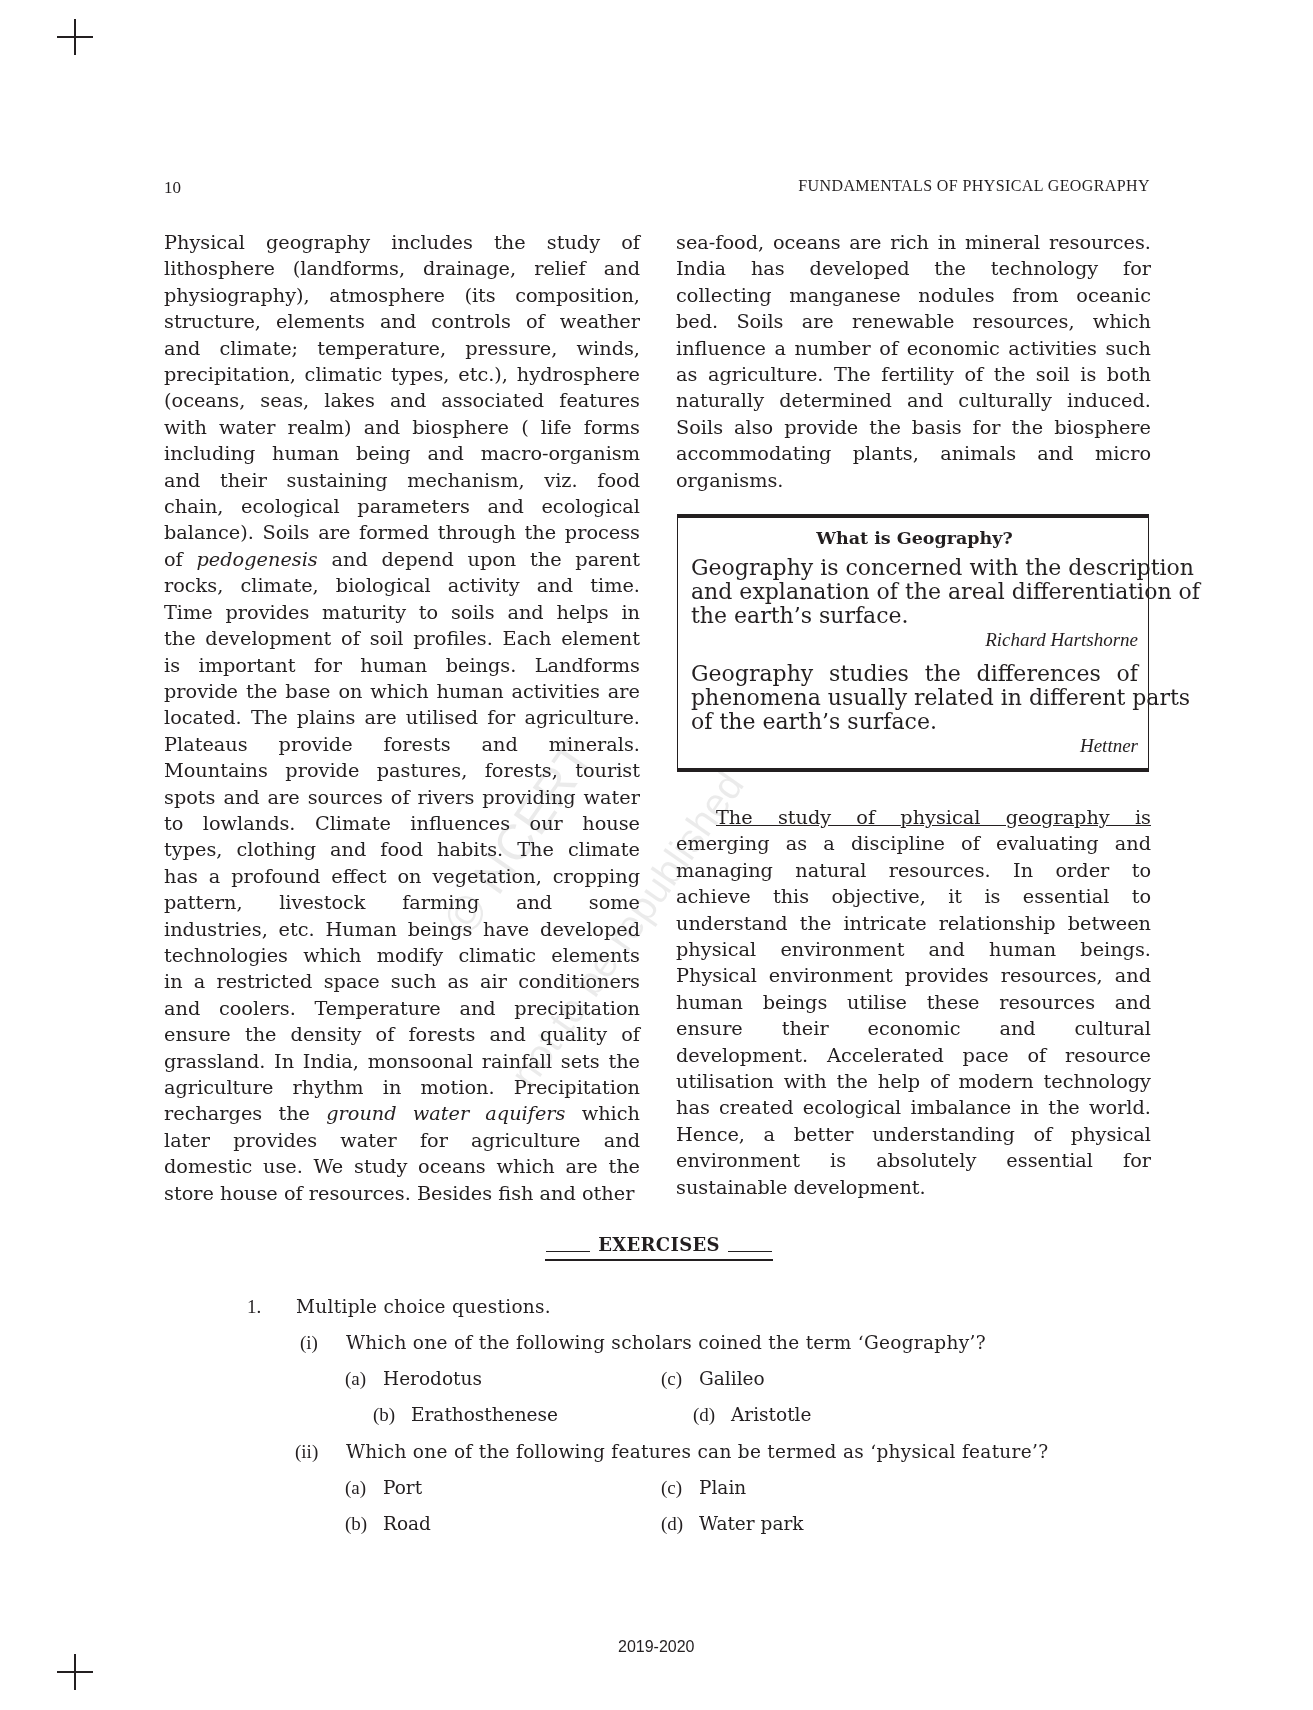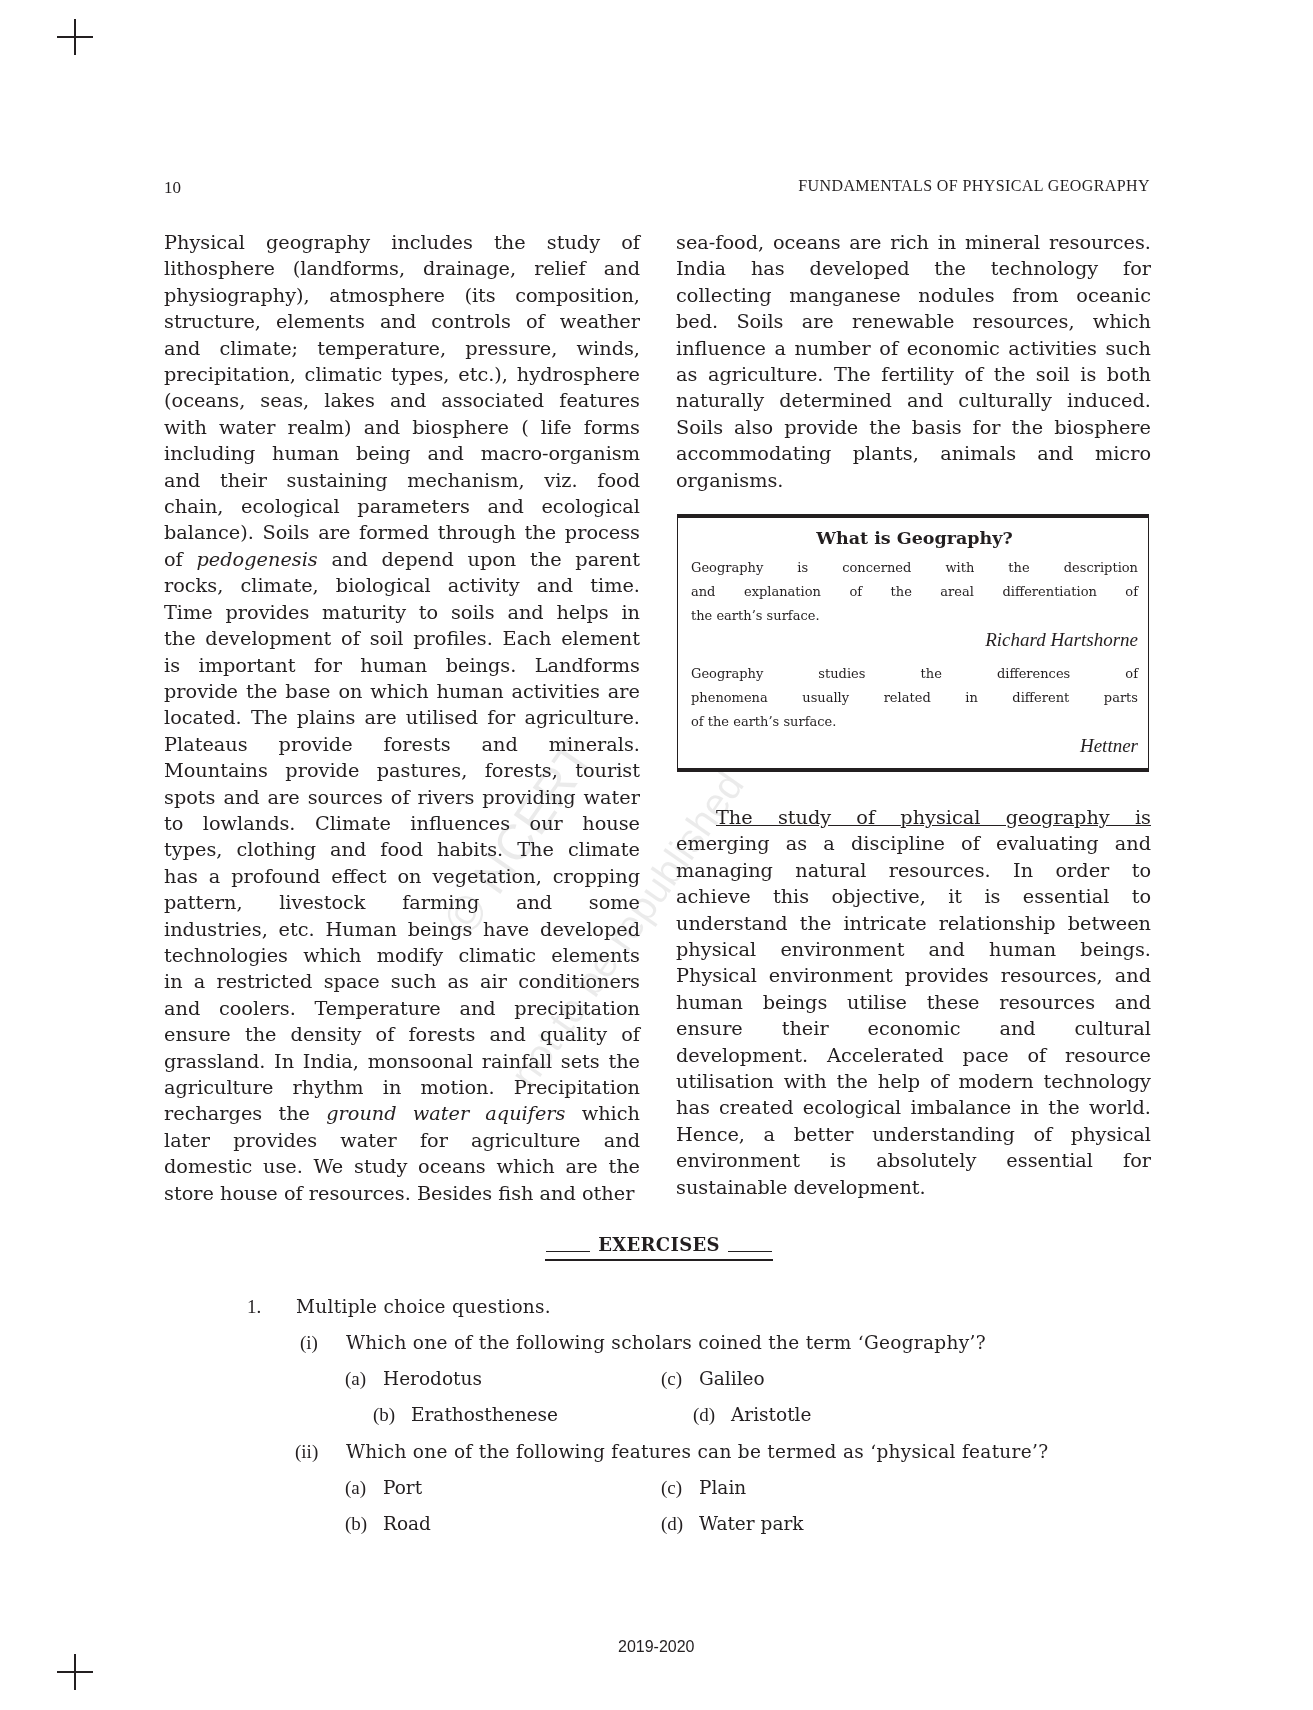--- a/index.html
+++ b/index.html
@@ -16,21 +16,21 @@
   .col-right-bottom { left: 676px; top: 805px; width: 475px; }
   .line { display: block; text-align: justify; text-align-last: justify; white-space: nowrap; }
   .line.last { text-align-last: left; }
   em { font-style: italic; }
   .box { position: absolute; left: 677px; top: 514px; width: 472px; height: 258px;
          border-top: 4px solid #231f20; border-bottom: 4px solid #231f20;
          border-left: 1.5px solid #231f20; border-right: 1.5px solid #231f20; box-sizing: border-box;
          padding: 10px 10px 0 13px; }
   .box-title { text-align: center; font-weight: bold; font-size: 17.5px; margin: 0 0 8px 0; font-family: "DejaVu Serif", serif; }
   .box-text { font-size: 17.5px; line-height: 24px; margin: 0; }
-  .box-text .line { font-size: 13px; }
+  .box-text .line { font-size: 22px; }
   .box-attr { text-align: right; font-style: italic; font-size: 17.5px; line-height: 24px; margin: 0 0 10px 0; font-family: "Liberation Serif", serif; font-size: 19px; }
   .exercises { position: absolute; left: 545px; top: 1234px; width: 228px; text-align: center; }
   .exercises-inner { display: inline-flex; align-items: center; gap: 8px; }
   .ex-rule { display: inline-block; width: 44px; border-bottom: 1.5px solid #231f20; margin-top: 14px; }
   .ex-title { font-weight: bold; font-size: 18px; letter-spacing: 0.3px; font-family: "DejaVu Serif", serif; }
   .ex-under { position: absolute; left: 0; right: 0; top: 25px; border-bottom: 2px solid #231f20; }
   .q-text { position: absolute; font-size: 18.5px; line-height: 22px; white-space: nowrap; letter-spacing: 0.3px; }
   .opt { position: absolute; font-size: 18.5px; line-height: 22px; white-space: nowrap; }
   .opt .lbl { display: inline-block; width: 38px; font-family: "Liberation Serif", serif; font-size: 19px; }
   .roman { position: absolute; font-family: "Liberation Serif", serif; font-size: 19px; line-height: 22px; }

